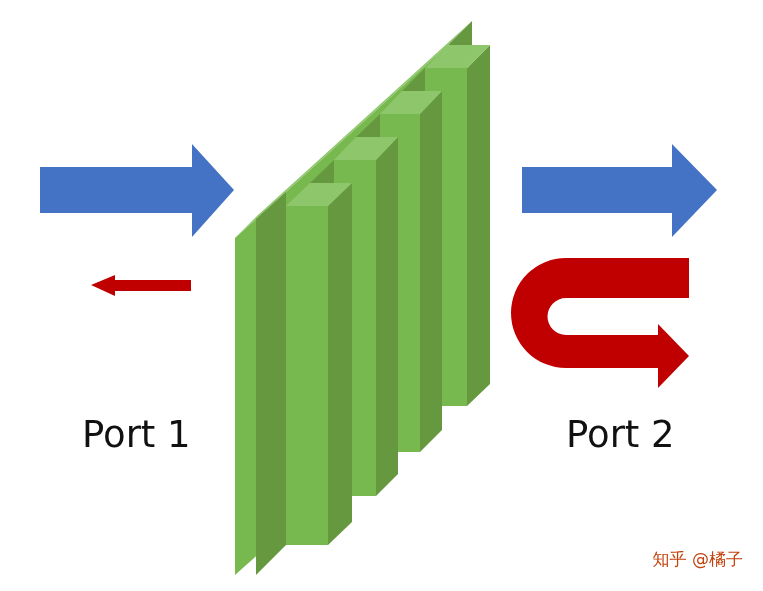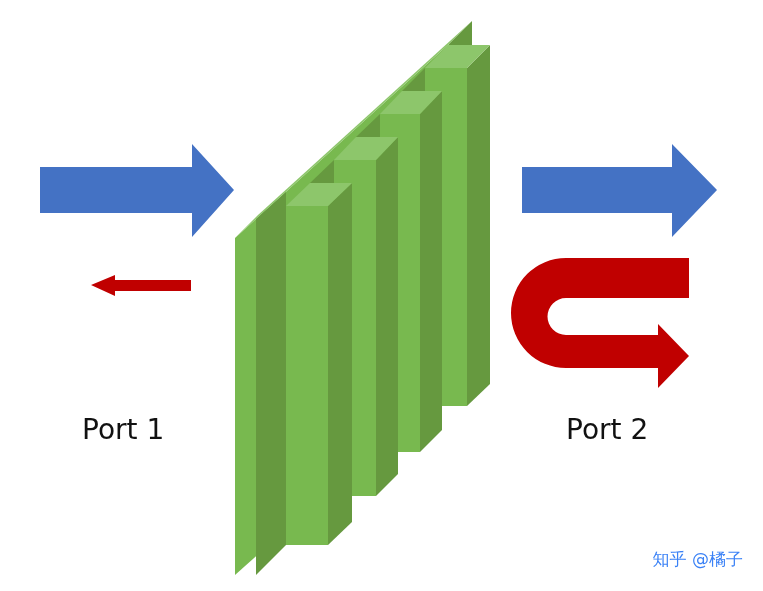--- a/index.html
+++ b/index.html
@@ -1,21 +1,21 @@
 <!DOCTYPE html>
 <html><head>
 <meta charset="utf-8">
 <style>
   html, body { margin: 0; padding: 0; background: #ffffff; }
   body { width: 763px; height: 591px; position: relative; overflow: hidden; font-family: "DejaVu Sans", sans-serif; }
   #stage { position: absolute; left: 0; top: 0; width: 763px; height: 591px; }
-  .label { position: absolute; font-family: "DejaVu Sans", sans-serif; font-size: 28px; color: #111111; line-height: 1; white-space: nowrap; }
+  .label { position: absolute; font-family: "DejaVu Sans", sans-serif; font-size: 37px; color: #111111; line-height: 1; white-space: nowrap; }
   #port1 { left: 82px; top: 416px; }
   #port2 { left: 566px; top: 416px; }
-  #watermark { position: absolute; right: 20px; top: 548px; font-size: 17px; color: #3b82f6; font-family: "DejaVu Sans", sans-serif; }
+  #watermark { position: absolute; right: 20px; top: 548px; font-size: 17px; color: #c2410c; font-family: "DejaVu Sans", sans-serif; }
 </style>
 </head>
 <body>
 
 <svg id="stage" width="763" height="591" viewBox="0 0 763 591" xmlns="http://www.w3.org/2000/svg">
 
   <polygon points="40,167 192,167 192,144 234,190 192,237 192,213 40,213" fill="#4472c4"></polygon>
 
   <polygon points="191,280 115,280 115,275 91,285 115,296 115,291 191,291" fill="#c00000"></polygon>
 

